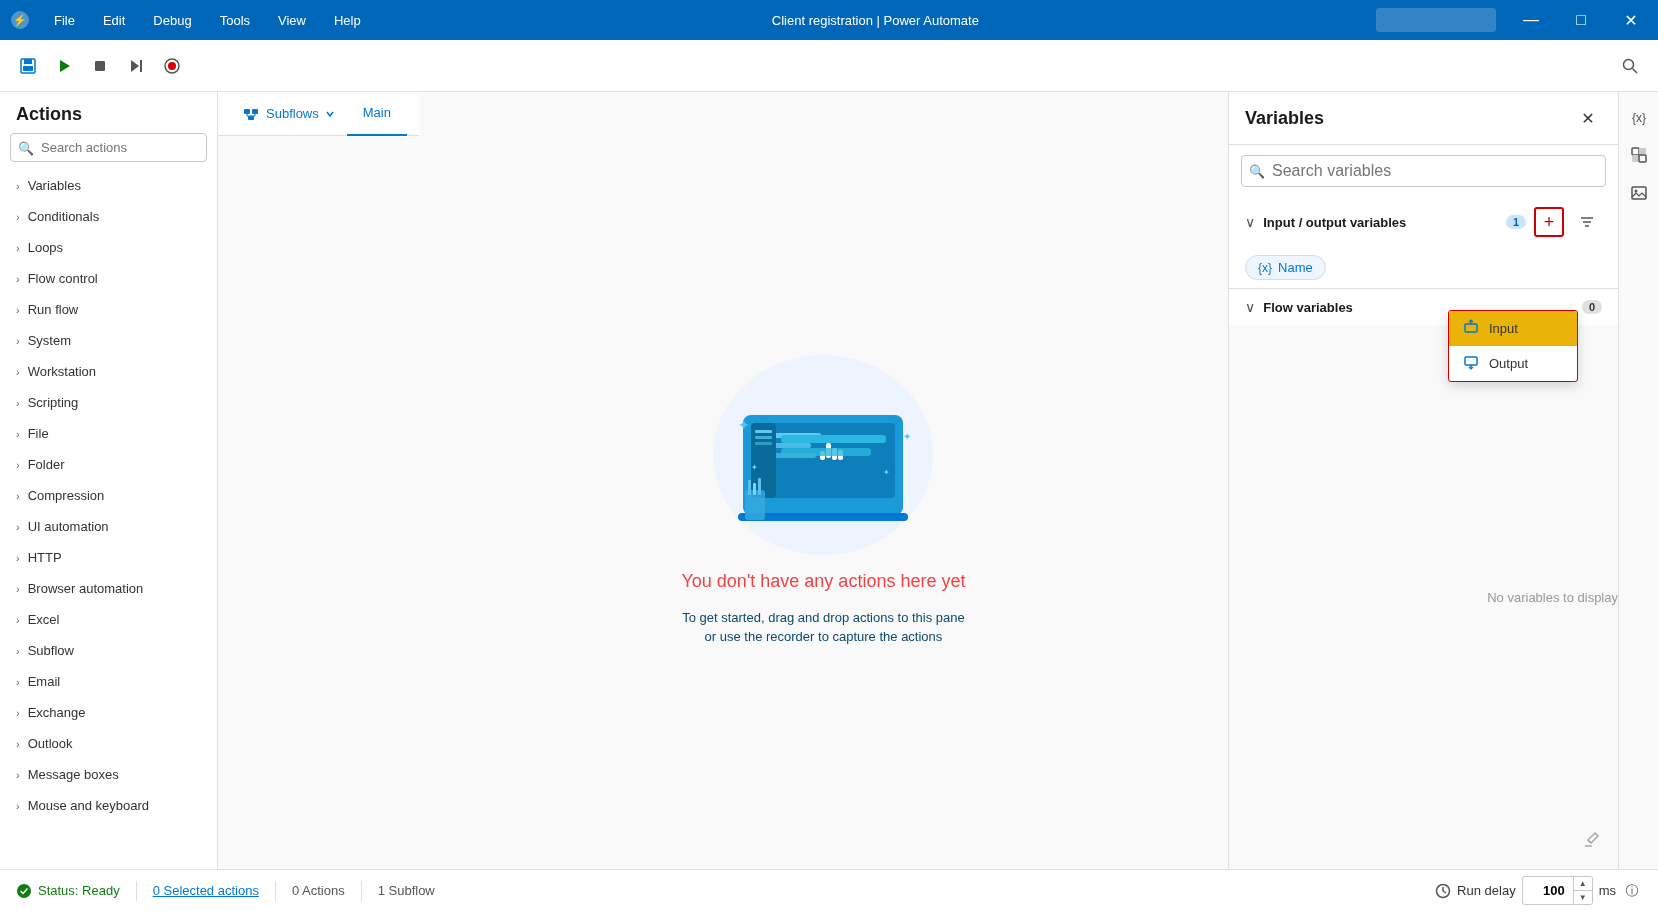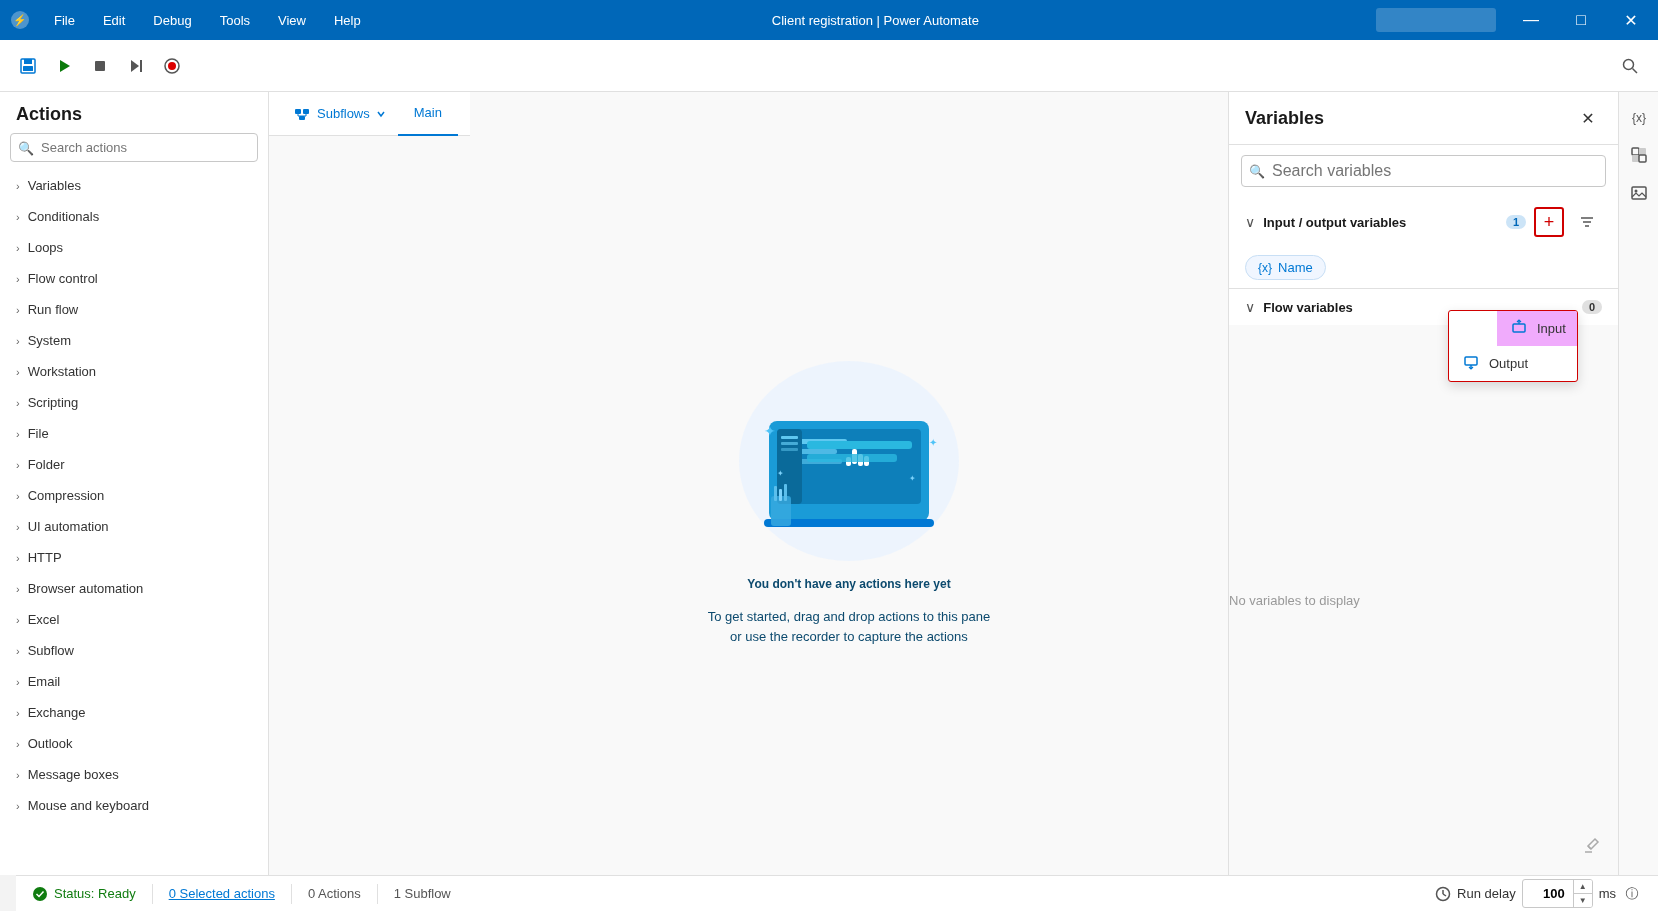--- a/index.html
+++ b/index.html
@@ -99,21 +99,21 @@
 
     
     .content-area {
       display: flex;
       flex: 1;
       overflow: hidden;
     }
 
     
     .actions-panel {
-      width: 269px;
+      width: 218px;
       background: white;
       border-right: 1px solid #e0e0e0;
       display: flex;
       flex-direction: column;
       overflow: hidden;
     }
     .actions-header {
       padding: 12px 16px 8px;
       font-size: 18px;
       font-weight: 600;
@@ -207,23 +207,23 @@
 
     .canvas-empty {
       flex: 1;
       display: flex;
       flex-direction: column;
       align-items: center;
       justify-content: center;
       gap: 16px;
     }
     .canvas-empty-title {
-      font-size: 12px;
-      font-weight: 700;
-      color: #0c4a6e;
+      font-size: 18px;
+      font-weight: 400;
+      color: #ef4444;
     }
     .canvas-empty-desc {
       font-size: 13px;
       color: #0c4a6e;
       text-align: center;
       line-height: 1.5;
     }
 
     
     .variables-panel {
@@ -346,21 +346,21 @@
     }
     .dropdown-item {
       display: flex;
       align-items: center;
       gap: 10px;
       padding: 8px 14px;
       cursor: pointer;
       font-size: 13px;
       color: #333;
     }
-    .dropdown-item.active { background: #f0abfc; margin-left: 48px; }
+    .dropdown-item.active { background: #eab308; }
     .dropdown-item-icon {
       font-size: 14px;
       color: #0078d4;
     }
 
     
     .name-chip {
       display: flex;
       align-items: center;
       gap: 6px;
@@ -378,21 +378,21 @@
     .flow-vars-section {
       flex: 1;
       display: flex;
       flex-direction: column;
     }
     .flow-vars-content {
       flex: 1;
       background: #f9f9f9;
       display: flex;
       align-items: center;
-      justify-content: flex-start;
+      justify-content: flex-end;
       font-size: 13px;
       color: #999;
       min-height: 80px;
     }
 
     
     .right-sidebar {
       width: 40px;
       background: #f9f9f9;
       border-left: 1px solid #e0e0e0;
@@ -411,30 +411,29 @@
       border-radius: 3px;
       display: flex;
       align-items: center;
       justify-content: center;
       font-size: 16px;
       color: #555;
     }
 
     
     .status-bar {
-      height: 36px;
+      height: 42px;
       background: white;
       border-top: 1px solid #e0e0e0;
       display: flex;
       align-items: center;
       padding: 3px 16px;
       font-size: 13px;
       color: #333;
       gap: 16px;
-      margin-left: 16px;
     }
     .status-ready {
       display: flex;
       align-items: center;
       gap: 6px;
       color: #107c10;
     }
     .status-separator {
       width: 1px;
       height: 20px;

